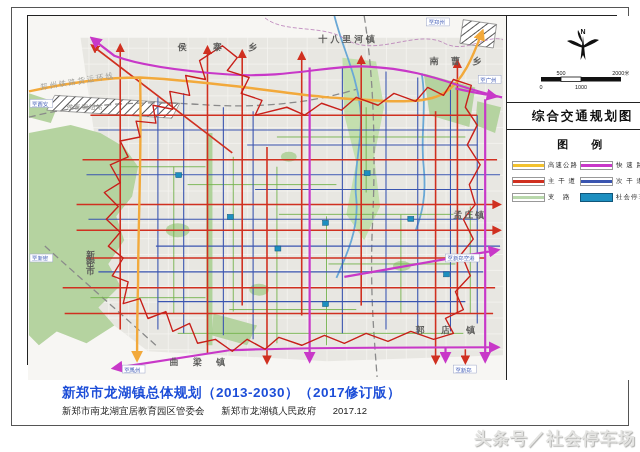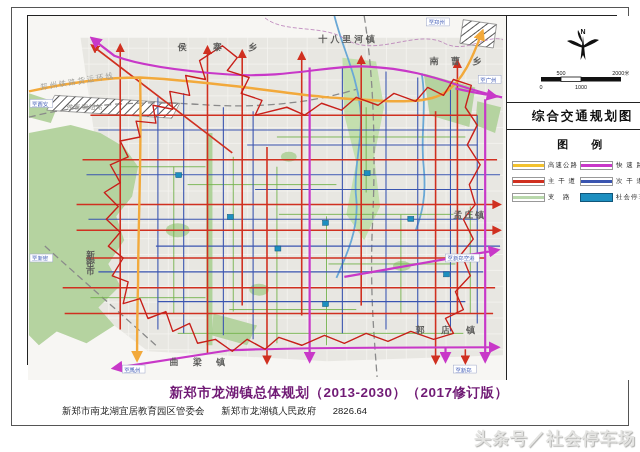--- a/index.html
+++ b/index.html
@@ -22,21 +22,21 @@
   .sw.box{border:1px solid #11567a;}
   .sw.box i{height:100%;}
   .sw0 i{background:#f3c22e;}
   .sw1 i{background:#c838c8;}
   .sw2 i{background:#d03020;}
   .sw3 i{background:#3a55b0;}
   .sw4 i{background:#b9d8ac;}
   .sw5 i{background:#1d8fc0;}
   .legend-label{font-size:6.5px;color:#222;letter-spacing:1px;white-space:nowrap;}
   .title-block{flex:1;padding:4px 0 0 34px;box-sizing:border-box;}
-  .tb-line1{font-size:13.5px;font-weight:bold;color:#701a75;letter-spacing:0.5px;text-align:center;}
+  .tb-line1{font-size:13.5px;font-weight:bold;color:#1d4ed8;letter-spacing:0.5px;}
   .tb-line2{font-size:9.5px;color:#222;margin-top:3px;}
   .tb-line2 span{margin-right:14px;}
   .watermark{position:absolute;right:4px;bottom:2px;font-size:17px;font-weight:bold;letter-spacing:1px;color:#e4e4e2;text-shadow:1px 1px 1px #b0b0ae,-1px -1px 1px #ffffff;}
   .compass{display:block;}
   .scalebar{display:block;}
   svg text{font-family:"Liberation Sans","DejaVu Sans",sans-serif;}
 </style>
 </head>
 <body>
 
@@ -304,19 +304,19 @@
           </div>
         </div>
       </div>
     </div>
 
     <div class="title-block">
       <div class="tb-line1">新郑市龙湖镇总体规划（2013-2030）（2017修订版）</div>
       <div class="tb-line2">
         <span>新郑市南龙湖宜居教育园区管委会</span>
         <span>新郑市龙湖镇人民政府</span>
-        <span>2826.64</span>
+        <span>2017.12</span>
       </div>
     </div>
   </div>
 
   <div class="watermark">头条号／社会停车场</div>
 </div>
 
 </body></html>

